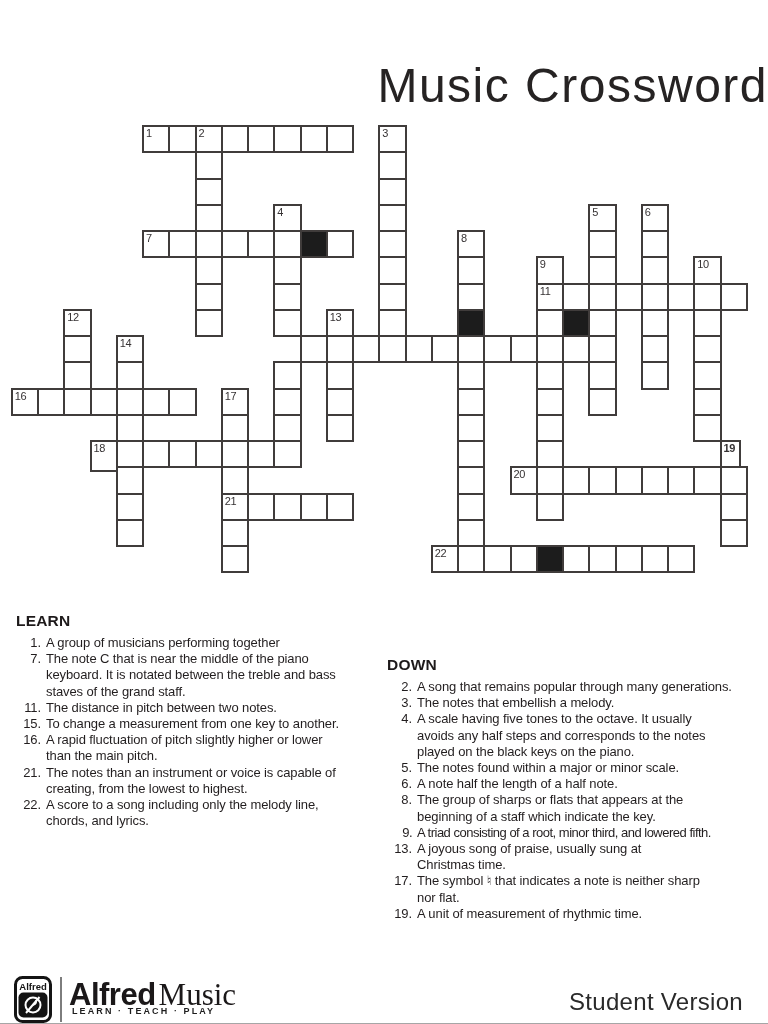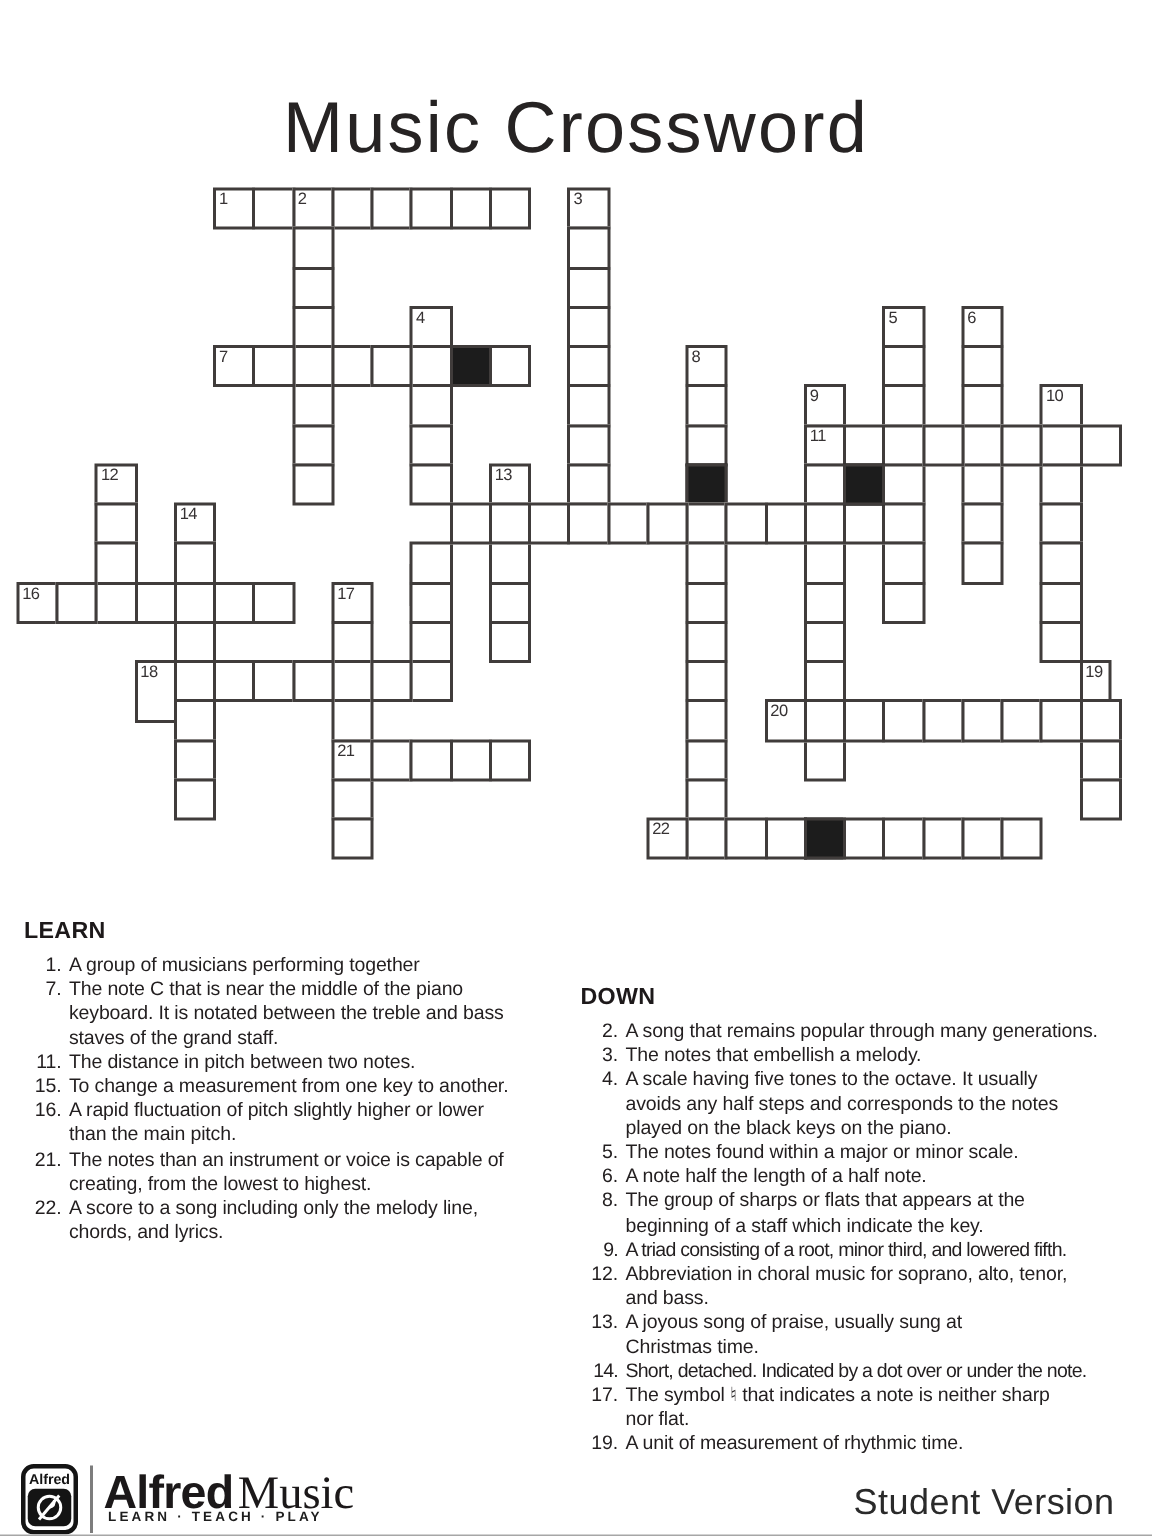--- a/index.html
+++ b/index.html
@@ -2,21 +2,21 @@
 <html><head>
 <meta charset="utf-8">
 <style>
   html,body{margin:0;padding:0;}
   body{
     width:768px;height:1024px;position:relative;background:#ffffff;
     font-family:"Liberation Sans",sans-serif;overflow:hidden;
   }
   
   .title{
-    position:absolute;top:26px;left:0;width:768px;text-align:center;
+    position:absolute;top:26px;left:0;width:768px;text-align:right;
     font-size:48px;font-weight:400;letter-spacing:1.5px;color:#262323;
   }
   
   .grid{position:absolute;left:0;top:0;width:768px;height:600px;}
   .cell{
     position:absolute;background:#ffffff;border:2px solid #403c3b;
     box-sizing:border-box;
   }
   .cell.black{background:#1c1c1c;}
   .cell .num{
@@ -204,28 +204,28 @@
       <span class="num">17</span>
     </div>
     <div class="cell" style="left: 220.75px; top: 413.75px; height: 28.25px; width: 28.25px;"></div>
     <div class="cell" style="left: 220.75px; top: 440px; height: 28.25px; width: 28.25px;"></div>
     <div class="cell" style="left: 220.75px; top: 466.25px; height: 28.25px; width: 28.25px;"></div>
     <div class="cell" style="left: 220.75px; top: 492.5px; height: 28.25px; width: 28.25px;">
       <span class="num">21</span>
     </div>
     <div class="cell" style="left: 220.75px; top: 518.75px; height: 28.25px; width: 28.25px;"></div>
     <div class="cell" style="left: 220.75px; top: 545px; height: 28.25px; width: 28.25px;"></div>
-    <div class="cell" style="left: 89.5px; top: 440px; height: 42px; width: 28.25px;">
+    <div class="cell" style="left: 89.5px; top: 440px; height: 32px; width: 28.25px;">
       <span class="num">18</span>
     </div>
     <div class="cell" style="left: 142px; top: 440px; height: 28.25px; width: 28.25px;"></div>
     <div class="cell" style="left: 168.25px; top: 440px; height: 28.25px; width: 28.25px;"></div>
     <div class="cell" style="left: 194.5px; top: 440px; height: 28.25px; width: 28.25px;"></div>
     <div class="cell" style="left: 247px; top: 440px; height: 28.25px; width: 28.25px;"></div>
-    <div class="cell" style="left: 719.5px; top: 440px; height: 28.25px; width: 21px;">
+    <div class="cell" style="left: 719.5px; top: 440px; height: 28.25px; width: 21px; font-weight: bold;">
       <span class="num">19</span>
     </div>
     <div class="cell" style="left: 719.5px; top: 466.25px; height: 28.25px; width: 28.25px;"></div>
     <div class="cell" style="left: 719.5px; top: 492.5px; height: 28.25px; width: 28.25px;"></div>
     <div class="cell" style="left: 719.5px; top: 518.75px; height: 28.25px; width: 28.25px;"></div>
     <div class="cell" style="left: 509.5px; top: 466.25px; height: 28.25px; width: 28.25px;">
       <span class="num">20</span>
     </div>
     <div class="cell" style="left: 562px; top: 466.25px; height: 28.25px; width: 28.25px;"></div>
     <div class="cell" style="left: 588.25px; top: 466.25px; height: 28.25px; width: 28.25px;"></div>
@@ -318,32 +318,23 @@
       <div class="clue">
         <div class="cnum">8.</div>
         <div class="ctext">The group of sharps or flats that appears at the
 beginning of a staff which indicate the key.</div>
       </div>
       <div class="clue cond">
         <div class="cnum">9.</div>
         <div class="ctext">A triad consisting of a root, minor third, and lowered fifth.</div>
       </div>
       <div class="clue">
-        <div class="cnum">12.</div>
-        <div class="ctext">Abbreviation in choral music for soprano, alto, tenor,
-and bass.</div>
-      </div>
-      <div class="clue">
         <div class="cnum">13.</div>
         <div class="ctext">A joyous song of praise, usually sung at
 Christmas time.</div>
-      </div>
-      <div class="clue cond">
-        <div class="cnum">14.</div>
-        <div class="ctext">Short, detached. Indicated by a dot over or under the note.</div>
       </div>
       <div class="clue">
         <div class="cnum">17.</div>
         <div class="ctext">The symbol ♮ that indicates a note is neither sharp
 nor flat.</div>
       </div>
       <div class="clue">
         <div class="cnum">19.</div>
         <div class="ctext">A unit of measurement of rhythmic time.</div>
       </div>

